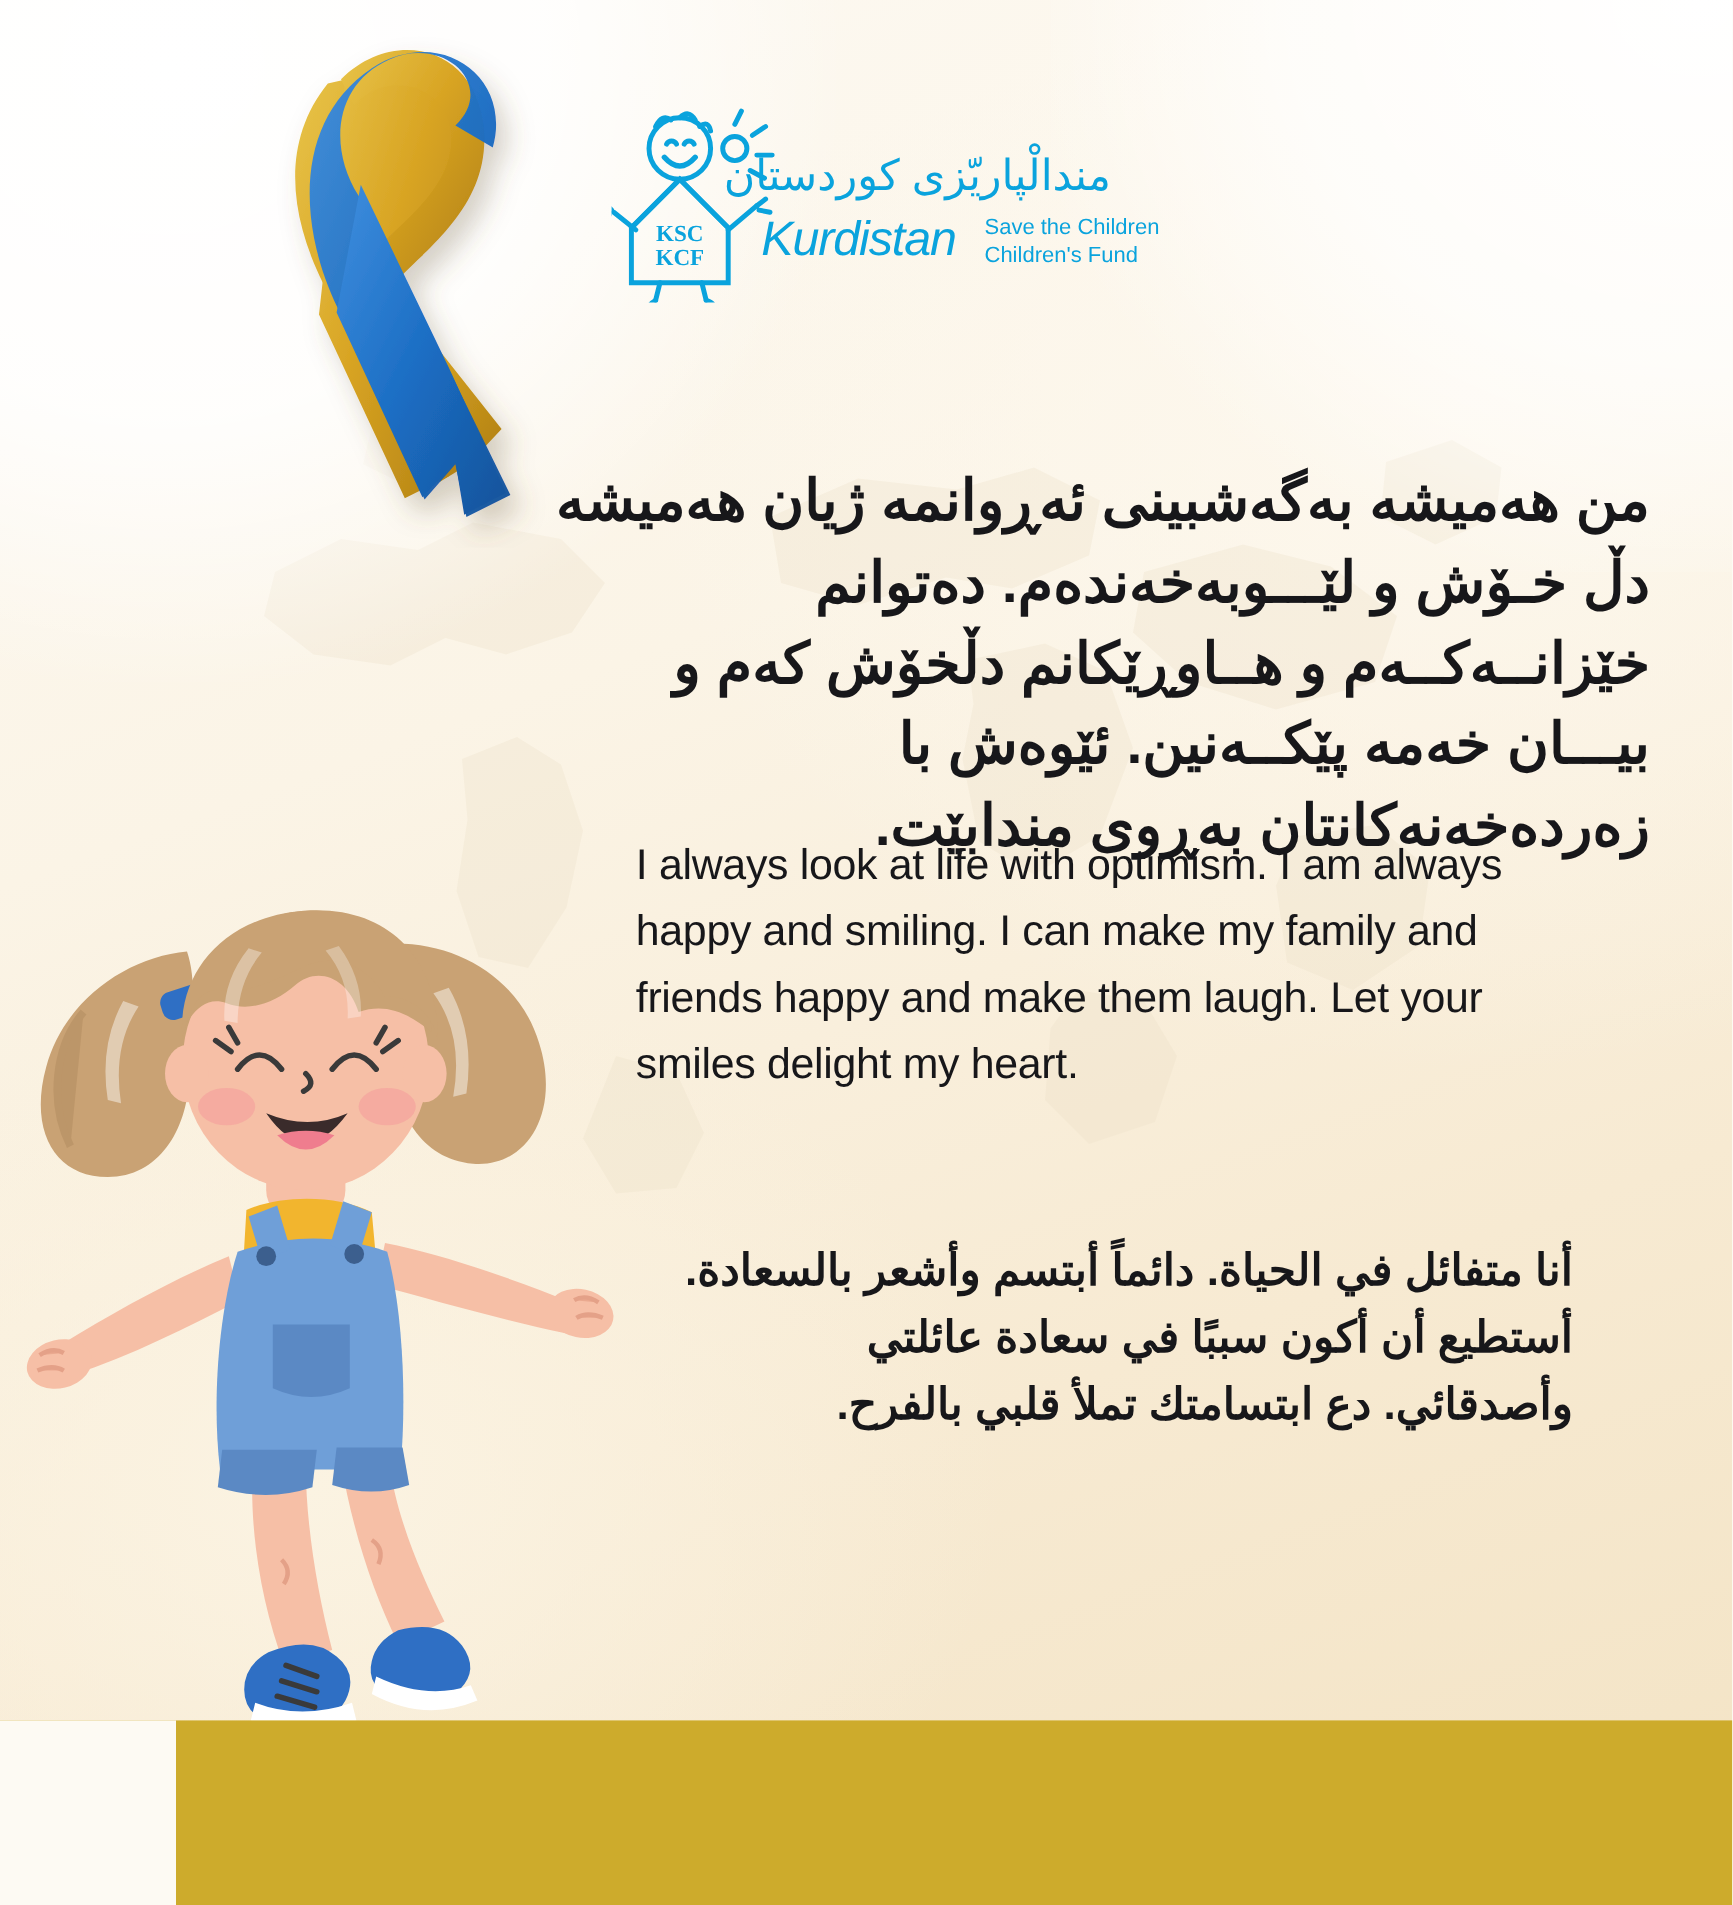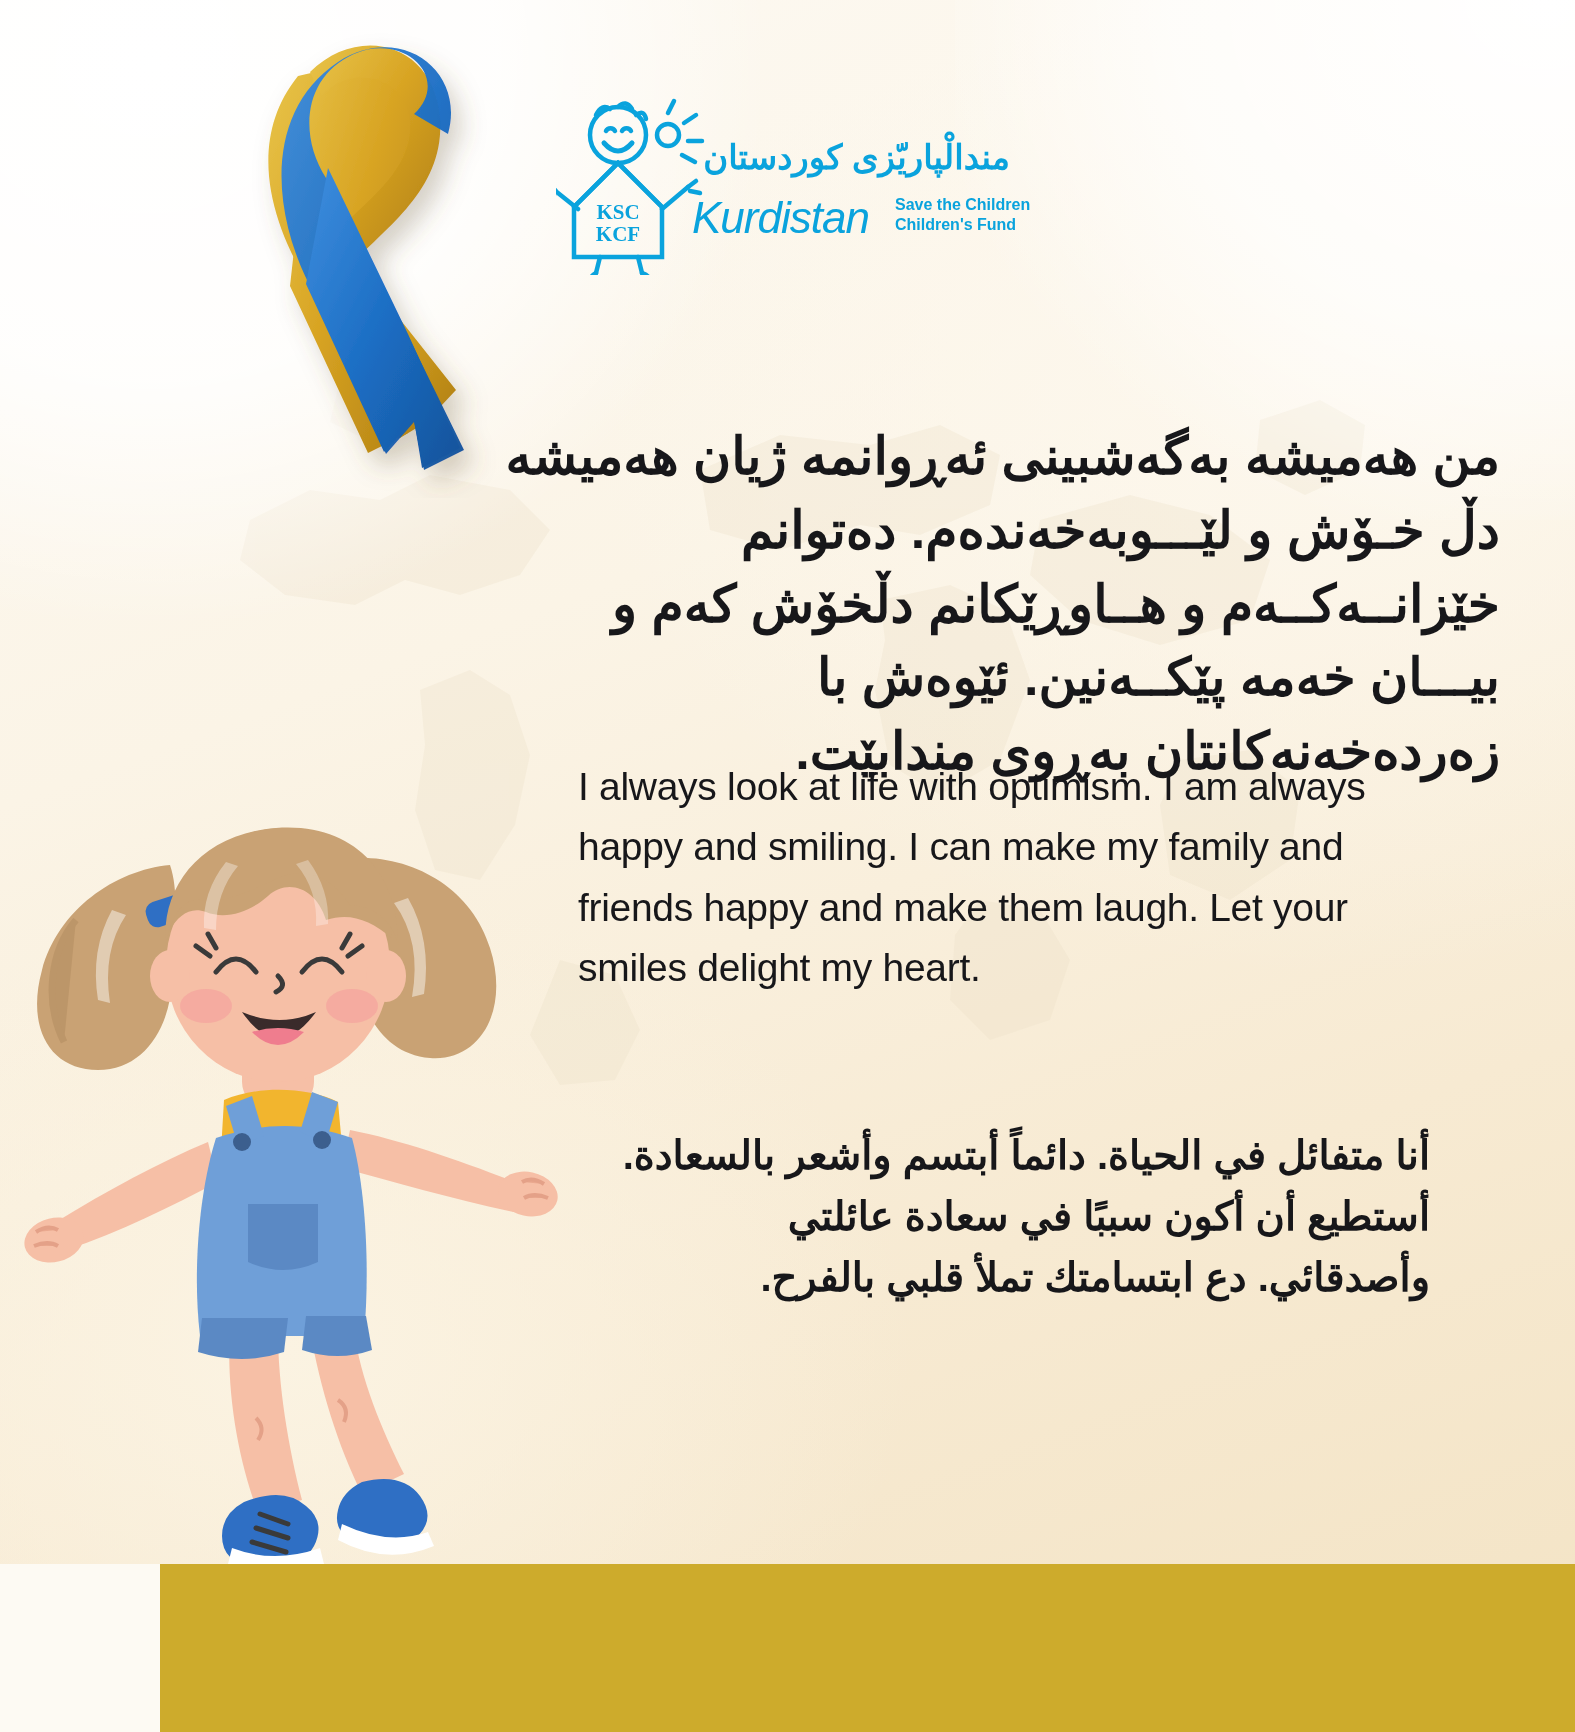--- a/index.html
+++ b/index.html
@@ -71,42 +71,42 @@
   }
   .logo-mark svg { width: 100%; height: 100%; }
   .logo-ku {
     position: absolute;
     left: 140px;
     top: 42px;
     width: 330px;
     text-align: right;
     direction: rtl;
     color: #0aa3dd;
-    font-size: 34px;
-    font-weight: bold;
+    font-size: 39px;
+    font-weight: normal;
     letter-spacing: 0px;
     white-space: nowrap;
   }
   .logo-word {
     position: absolute;
     left: 152px;
     top: 98px;
     color: #0aa3dd;
     font-size: 44px;
     font-weight: normal;
     font-style: italic;
     letter-spacing: -1px;
   }
   .logo-tag {
     position: absolute;
     left: 355px;
     top: 100px;
     color: #0aa3dd;
-    font-size: 16px;
-    font-weight: bold;
+    font-size: 20px;
+    font-weight: normal;
     line-height: 1.25;
     white-space: nowrap;
   }
 
   
   .text-kurdish {
     position: absolute;
     left: 470px;
     top: 368px;
     width: 1030px;

